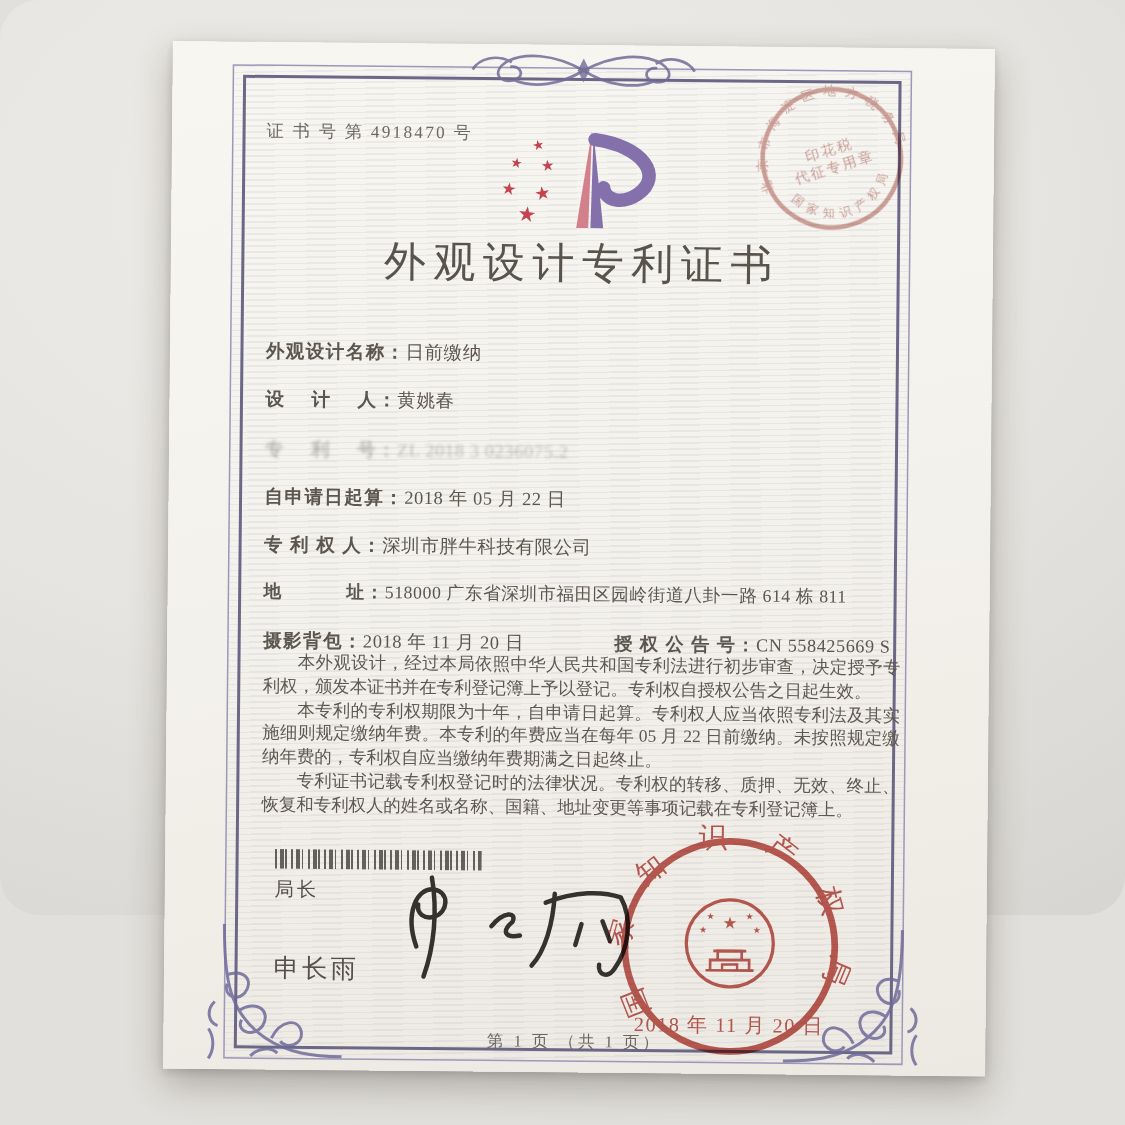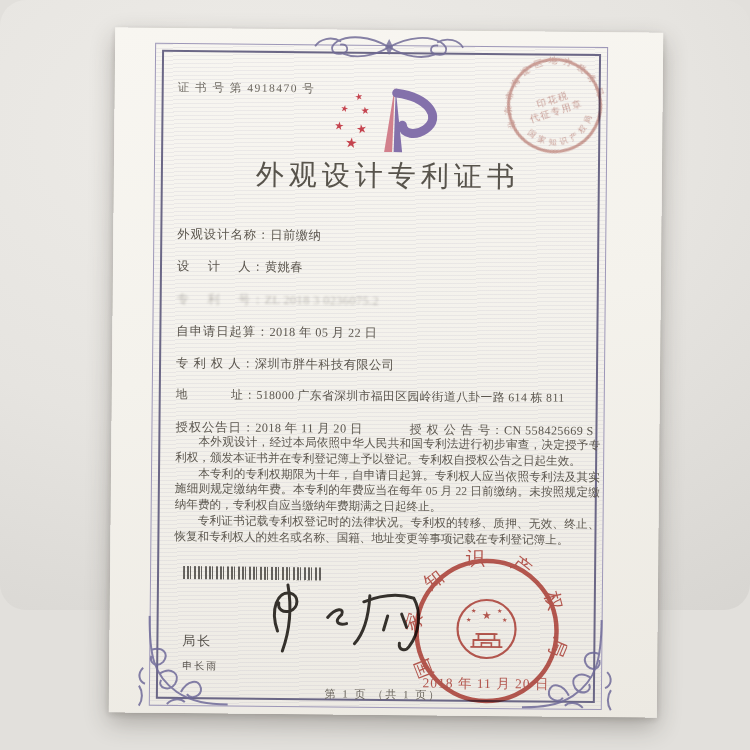--- a/index.html
+++ b/index.html
@@ -25,34 +25,34 @@
     pointer-events:none;
   }
   .frame-outer{position:absolute;left:40px;top:15px;right:55px;bottom:7px;border:1.5px solid #9d97b8;}
   .frame-inner{position:absolute;left:47px;top:22px;right:62px;bottom:14px;border:2.5px solid #6b6786;}
   .cert-no{position:absolute;left:63px;top:52px;font-size:11.5px;letter-spacing:1.5px;color:#6d6860;}
   .logo{position:absolute;left:218px;top:54px;}
   .title{position:absolute;left:0;top:127px;width:100%;text-align:center;
          font-size:28px;letter-spacing:5px;color:#58544c;font-weight:500;}
   .line{position:absolute;left:64px;width:430px;font-size:12.3px;color:#5b564e;
         letter-spacing:.4px;white-space:nowrap;}
-  .line .lbl{letter-spacing:1px;}
+  .line .lbl{letter-spacing:1px;font-weight:bold;}
   .line.addr{font-size:11.8px;}
   .faded{opacity:.35;filter:blur(1.1px);}
   .grant-right{position:absolute;left:234px;top:0;font-size:12.1px;white-space:nowrap;}
   .paras{position:absolute;left:64px;top:406px;width:425px;font-size:11.6px;
          line-height:15.8px;color:#5d5850;text-align:justify;}
   .paras p{margin:0;text-indent:2em;}
   .barcode{position:absolute;left:73px;top:538px;width:138px;height:13px;opacity:.82;
     background:repeating-linear-gradient(90deg,
       #45423e 0 1.5px,transparent 1.5px 3.5px,
       #45423e 3.5px 6px,transparent 6px 7px,
       #45423e 7px 8px,transparent 8px 11px);}
-  .director-title{position:absolute;left:73px;top:604px;font-size:13px;letter-spacing:2px;color:#55504a;}
-  .director-name{position:absolute;left:73px;top:631px;font-size:10px;letter-spacing:2px;color:#55504a;}
+  .director-title{position:absolute;left:73px;top:556px;font-size:13px;letter-spacing:2px;color:#55504a;}
+  .director-name{position:absolute;left:73px;top:606px;font-size:17px;letter-spacing:2px;color:#55504a;}
   .signature{position:absolute;left:140px;top:552px;}
   .main-seal{position:absolute;left:296px;top:519px;mix-blend-mode:multiply;opacity:.88;}
   .tax-seal{position:absolute;left:384px;top:18px;transform:rotate(-18deg);
             mix-blend-mode:multiply;opacity:.72;filter:blur(.4px);}
   .footer{position:absolute;left:0;top:657px;width:100%;text-align:center;
           font-size:11px;letter-spacing:2px;color:#6b665e;}
   .corner{position:absolute;pointer-events:none;}
   .corner.bl{left:24px;bottom:2px;}
   .corner.br{right:40px;bottom:2px;transform:scaleX(-1);}
   .top-ornament{position:absolute;left:186px;top:2px;pointer-events:none;}
@@ -132,21 +132,21 @@
     <div class="line" style="top:295px">
       <span class="lbl">自申请日起算：</span><span>2018 年 05 月 22 日</span>
     </div>
     <div class="line" style="top:327px">
       <span class="lbl">专 利 权 人：</span><span>深圳市胖牛科技有限公司</span>
     </div>
     <div class="line addr" style="top:359px">
       <span class="lbl">地　　　 址：</span><span>518000 广东省深圳市福田区园岭街道八卦一路 614 栋 811</span>
     </div>
     <div class="line" style="top:391px">
-      <span class="lbl">授权公告日：</span><span>2018 年 11 月 20 日</span>
+      <span class="lbl">摄影背包：</span><span>2018 年 11 月 20 日</span>
       <span class="grant-right"><span class="lbl">授 权 公 告 号：</span><span>CN 558425669 S</span></span>
     </div>
 
     <div class="paras">
       <p>本外观设计，经过本局依照中华人民共和国专利法进行初步审查，决定授予专利权，颁发本证书并在专利登记簿上予以登记。专利权自授权公告之日起生效。</p>
       <p>本专利的专利权期限为十年，自申请日起算。专利权人应当依照专利法及其实施细则规定缴纳年费。本专利的年费应当在每年 05 月 22 日前缴纳。未按照规定缴纳年费的，专利权自应当缴纳年费期满之日起终止。</p>
       <p>专利证书记载专利权登记时的法律状况。专利权的转移、质押、无效、终止、恢复和专利权人的姓名或名称、国籍、地址变更等事项记载在专利登记簿上。</p>
     </div>
 
     <div class="barcode"></div>

